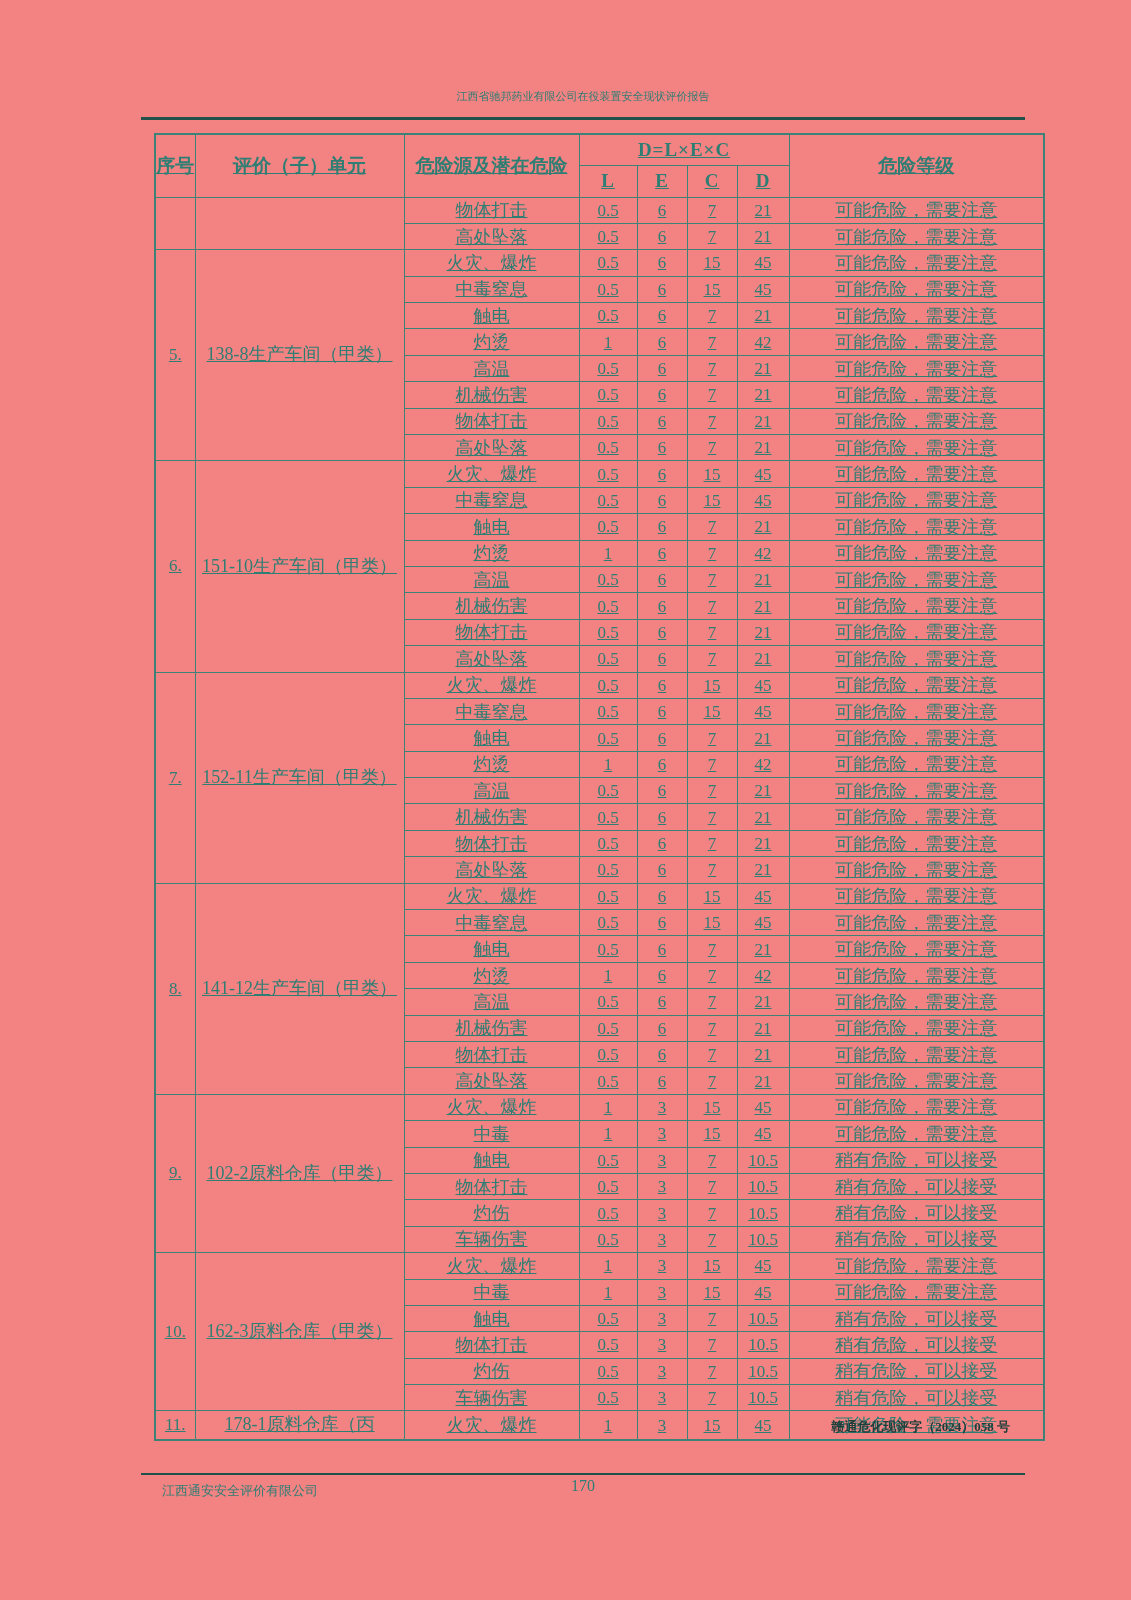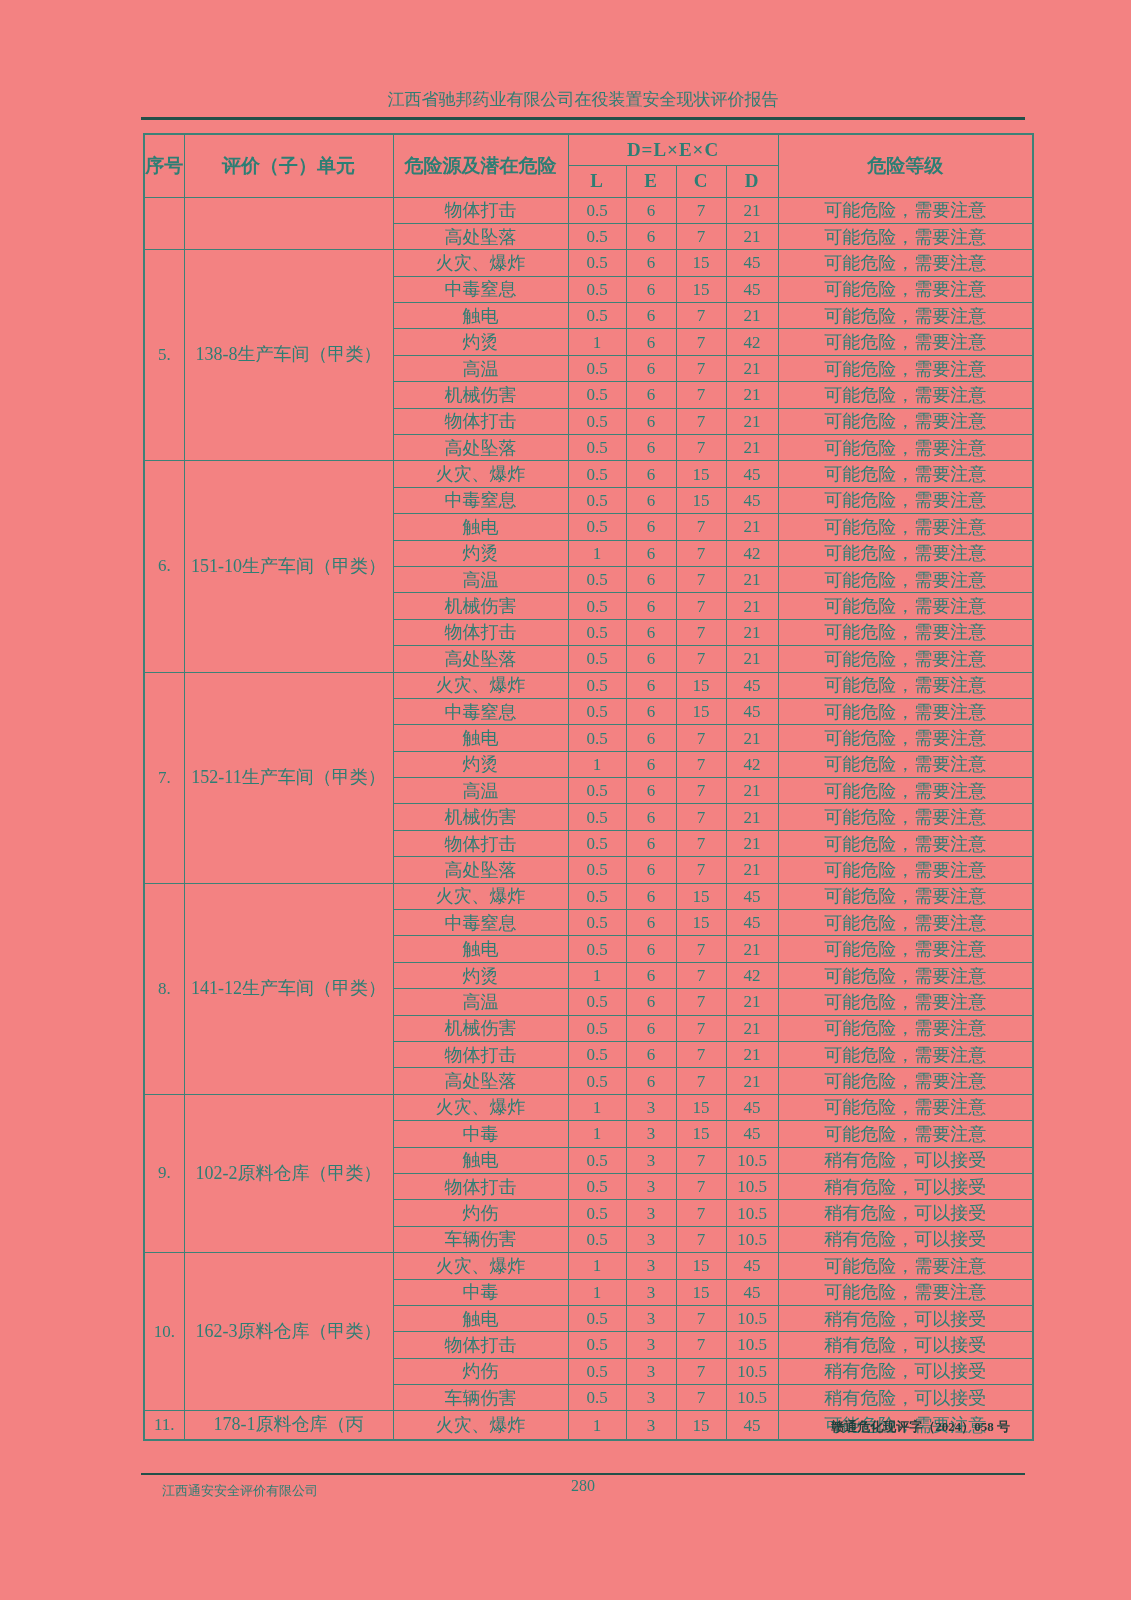--- a/index.html
+++ b/index.html
@@ -14,32 +14,33 @@
   .page{
     position:relative;
     width:1131px;height:1600px;
     background:var(--bg);
     overflow:hidden;
     font-family:"Liberation Serif","DejaVu Serif",serif;
     color:var(--teal);
   }
   .doc-title{
     position:absolute;top:90px;left:141px;width:884px;
-    text-align:center;font-size:17px;line-height:1.2;
+    text-align:center;font-size:11px;line-height:1.2;
     color:var(--teal);
   }
   .title-rule{
     position:absolute;top:117px;left:141px;width:884px;height:3px;
     background:var(--rule);
   }
   table.hazard{
-    position:absolute;top:133px;left:143px;
+    position:absolute;top:133px;left:154px;
     width:889px;
     border-collapse:collapse;table-layout:fixed;
     font-size:18px;
+    text-decoration:underline;
   }
   table.hazard th,table.hazard td{
     border:1px solid var(--border);
     padding:0;text-align:center;vertical-align:middle;
     color:var(--teal);
     overflow:hidden;
   }
   table.hazard{border:2px solid var(--border);}
   thead th{font-weight:bold;font-size:19px;line-height:1.25;}
   thead tr.h1{height:31px;}
@@ -494,16 +495,16 @@
           <td class="col-num">3</td>
           <td class="col-num">15</td>
           <td class="col-num">45</td>
           <td class="col-level">可能危险，需要注意</td>
         </tr>
       </tbody>
   </table>
 
   <div class="footer-rule"></div>
   <div class="footer-left">江西通安安全评价有限公司</div>
-  <div class="footer-page">280</div>
+  <div class="footer-page">170</div>
   <div class="footer-right">赣通危化现评字（2024）058 号</div>
 
 </div>
 
 </body></html>

